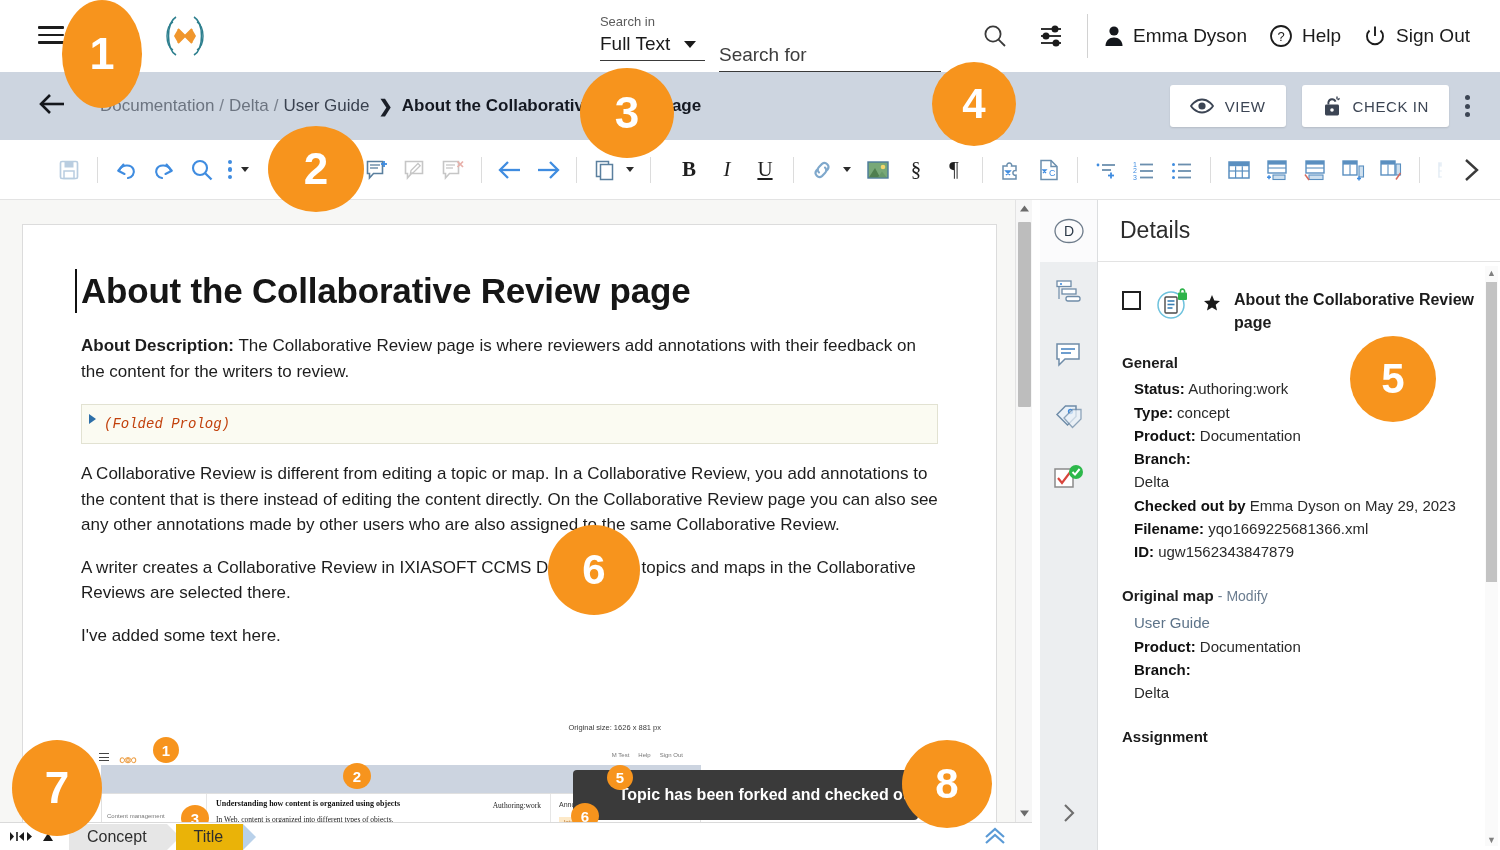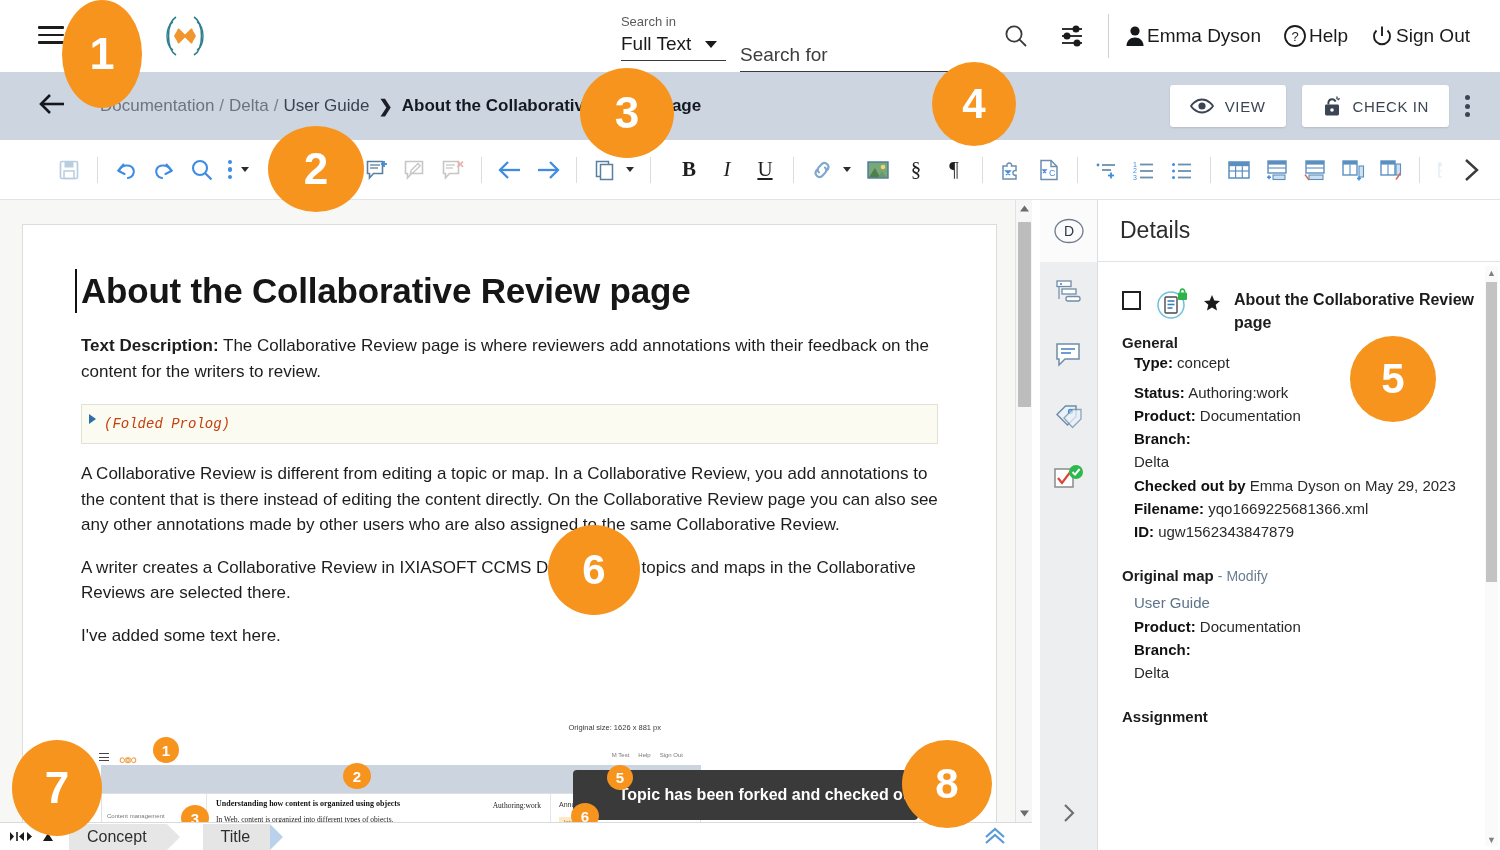--- a/index.html
+++ b/index.html
@@ -32,21 +32,21 @@
   .caret-dn { width: 0; height: 0; border-left: 6px solid transparent; border-right: 6px solid transparent; border-top: 7px solid #1a1a1a; }
   .search-for {
     margin-left: 14px; width: 222px; border-bottom: 1.5px solid #3a3a3a;
     padding-bottom: 5px; font-size: 19px; color: #15803d; align-self: flex-end;
     background: transparent; outline: none; border-top: none; border-left: none; border-right: none;
     font-family: "Liberation Sans", sans-serif;
   }
   .search-for::placeholder { color: #3d3d3d; }
   .icon-btn { display: flex; align-items: center; justify-content: center; cursor: pointer; }
   .topbar-divider { width: 1px; height: 44px; background: #d2d2d2; margin: 0 16px; }
-  .user-block { display: flex; align-items: center; gap: 2px; font-size: 19px; color: #1b1b1b; cursor: pointer; }
+  .user-block { display: flex; align-items: center; gap: 9px; font-size: 19px; color: #1b1b1b; cursor: pointer; }
   .user-block.sp { margin-left: 22px; }
 
   
   .crumbbar {
     position: absolute; left: 0; top: 72px; width: 1500px; height: 68px;
     background: #cdd5e0; display: flex; align-items: center;
   }
   .back-arrow { margin-left: 38px; cursor: pointer; }
   .crumbs { margin-left: 34px; display: flex; align-items: center; font-size: 17px; }
   .crumb-muted { color: #6c7480; }
@@ -149,42 +149,42 @@
   
   .details {
     position: absolute; left: 1098px; top: 200px; width: 402px; height: 650px; background: #ffffff;
   }
   .details-hdr { height: 62px; border-bottom: 1px solid #e3e3e3; display: flex; align-items: center; padding-left: 22px; }
   .details-hdr h2 { font-size: 23px; font-weight: normal; color: #2c2c2c; }
   .details-body { position: relative; height: 588px; padding: 26px 24px 0 24px; overflow: hidden; }
   .dtitle-row { display: flex; align-items: flex-start; gap: 13px; }
   .cbox { width: 19px; height: 19px; border: 2.2px solid #202020; flex: 0 0 auto; margin-top: 3px; cursor: pointer; }
   .dtitle { font-size: 16px; font-weight: bold; color: #1c1c1c; line-height: 1.45; }
-  .sec-h { font-size: 15px; font-weight: bold; color: #1c1c1c; }
+  .sec-h { font-size: 15px; font-weight: bold; color: #1c1c1c; margin-top: 20px; }
   .kv { font-size: 15px; color: #2a2a2a; line-height: 1.55; margin-left: 12px; }
   .kv b { font-weight: bold; color: #111; }
   .link { color: #5d7389; }
   .modify { color: #6b7d90; font-size: 14px; font-weight: normal; }
   .dscroll { position: absolute; right: 2px; top: 4px; width: 13px; height: 580px; background: #fafafa; }
   .dscroll .arw { width: 13px; height: 13px; display: flex; align-items: center; justify-content: center; font-size: 9px; color: #808080; }
   .dscroll .thumb { position: absolute; left: 1px; top: 16px; width: 11px; height: 300px; background: #c3c3c3; }
 
   
   .statusbar {
     position: absolute; left: 0; top: 822px; width: 1032px; height: 28px;
     background: #ffffff; border-top: 1px solid #dadada; display: flex; align-items: center;
   }
   .sb-ico { margin-left: 8px; display: flex; align-items: center; gap: 7px; }
   .bcrumb-chip {
     margin-left: 14px; height: 26px; display: flex; align-items: center;
     padding: 0 20px 0 18px; font-size: 16px; color: #2e2e2e; position: relative;
   }
   .chip-grey { background: #e6e6e6; }
   .chip-grey:after { content:""; position:absolute; right:-13px; top:0; border-left:13px solid #e6e6e6; border-top:13px solid transparent; border-bottom:13px solid transparent; }
-  .chip-blue { background: #e5e5e5; margin-left: 36px; }
+  .chip-blue { background: #eab308; margin-left: 9px; }
   .chip-blue:after { content:""; position:absolute; right:-13px; top:0; border-left:13px solid #b9d1ea; border-top:13px solid transparent; border-bottom:13px solid transparent; }
   .collapse-chev { position: absolute; right: 24px; top: 3px; cursor: pointer; }
 
   
   .toast {
     position: absolute; left: 573px; top: 770px; width: 345px; height: 50px;
     background: #3a3a3a; border-radius: 4px; display: flex; align-items: center; justify-content: flex-end;
   }
   .toast span { color: #ffffff; font-size: 16px; font-weight: bold; }
 
@@ -572,21 +572,21 @@
         </svg>
     </div>
   </div>
 
   <div class="editor-wrap">
     <div class="page">
       <div class="doc">
         <h1>About the Collaborative Review page</h1>
 
         <p>
-          <b>Text Description:</b><span> The Collaborative Review page is where reviewers add annotations with their feedback on the content for the writers to review.</span>
+          <b>About Description:</b><span> The Collaborative Review page is where reviewers add annotations with their feedback on the content for the writers to review.</span>
         </p>
 
         <div class="prolog">
           <span>(Folded Prolog)</span>
         </div>
 
         <p class="tight">A Collaborative Review is different from editing a topic or map. In a Collaborative Review, you add annotations to the content that is there instead of editing the content directly. On the Collaborative Review page you can also see any other annotations made by other users who are also assigned to the same Collaborative Review.</p>
         <p class="tight">A writer creates a Collaborative Review in IXIASOFT CCMS Desktop. The topics and maps in the Collaborative Reviews are selected there.</p>
         <p class="tight">I've added some text here.</p>
       </div>
@@ -718,25 +718,25 @@
           <path d="M26.4 5.8V4.2a2.1 2.1 0 0 1 4.2 0v1.6" stroke="#2eb34a" stroke-width="1.6" fill="none"></path>
         </svg>
         <svg width="18" height="18" viewBox="0 0 18 18" style="flex:0 0 auto;margin-top:6px">
             <polygon points="9,1 11.3,6.4 17,6.9 12.7,10.8 14,16.5 9,13.4 4,16.5 5.3,10.8 1,6.9 6.7,6.4" fill="#1a1a1a"></polygon>
           </svg>
         <div class="dtitle">About the Collaborative Review page</div>
       </div>
 
       <div class="sec-h">General</div>
 
+      <div class="kv" style="margin-top:6px">
+        <b>Status:</b><span> Authoring:work</span>
+      </div>
       <div class="kv">
         <b>Type:</b><span> concept</span>
-      </div>
-      <div class="kv" style="margin-top:6px">
-        <b>Status:</b><span> Authoring:work</span>
       </div>
       <div class="kv">
         <b>Product:</b><span> Documentation</span>
       </div>
       <div class="kv">
         <b>Branch:</b>
       </div>
       <div class="kv">Delta</div>
       <div class="kv">
         <b>Checked out by</b><span> Emma Dyson on May 29, 2023</span>

